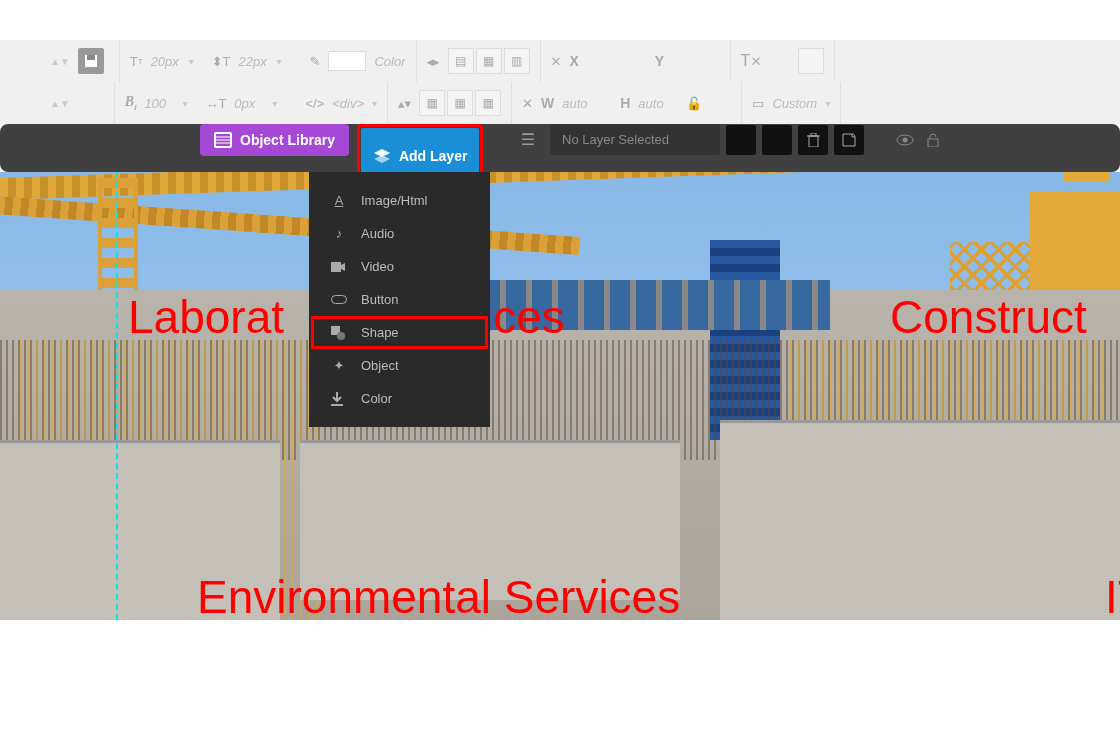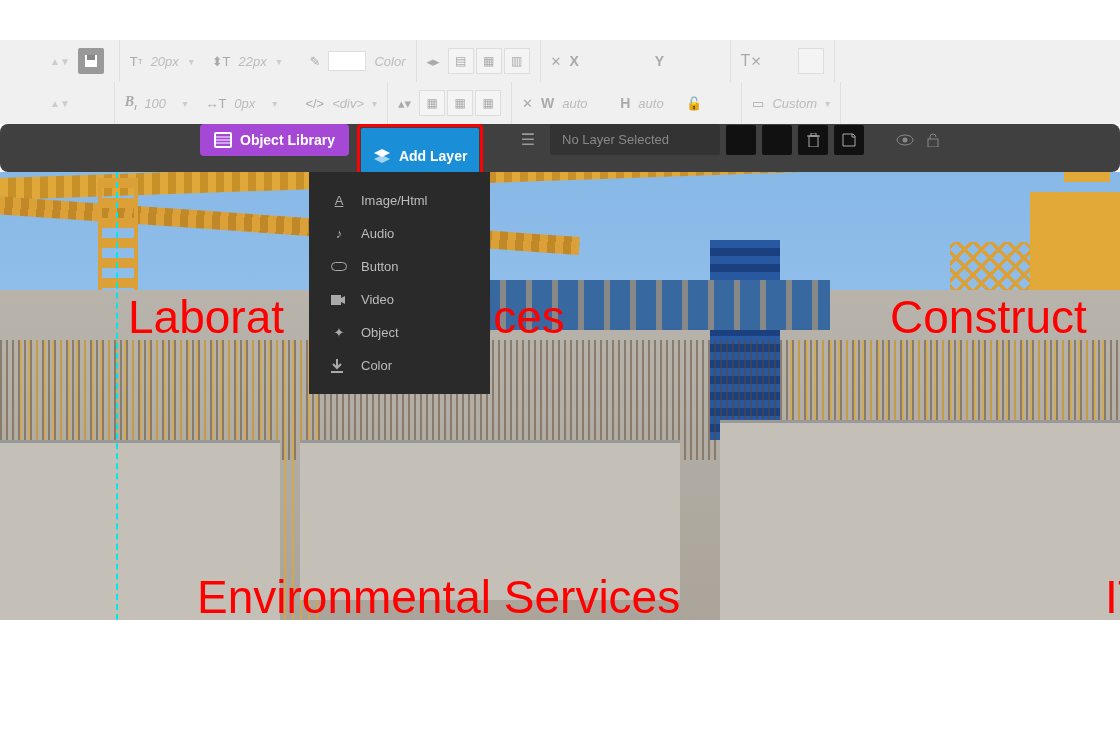--- a/index.html
+++ b/index.html
@@ -245,36 +245,45 @@
   <div class="dd-item">
       <span class="ico" style="text-decoration:underline">A</span>
       <span>Image/Html</span>
     </div>
   <div class="dd-item">
       <span class="ico">♪</span>
       <span>Audio</span>
     </div>
   <div class="dd-item">
       <span class="ico">
-        <svg width="16" height="9" viewBox="0 0 16 9">
-          <rect x="0.5" y="0.5" width="15" height="8" rx="4" fill="none" stroke="#aaa"></rect>
-        </svg>
-      </span>
-      <span>Button</span>
-    </div>
-  <div class="dd-item">
-      <span class="ico">
         <svg width="14" height="10" viewBox="0 0 14 10">
           <rect width="10" height="10" fill="#aaa"></rect>
           <polygon points="10,3 14,1 14,9 10,7" fill="#aaa"></polygon>
         </svg>
       </span>
       <span>Video</span>
     </div>
   <div class="dd-item">
+      <span class="ico">
+        <svg width="16" height="9" viewBox="0 0 16 9">
+          <rect x="0.5" y="0.5" width="15" height="8" rx="4" fill="none" stroke="#aaa"></rect>
+        </svg>
+      </span>
+      <span>Button</span>
+    </div>
+  <div class="dd-item dd-highlight">
+      <span class="ico">
+        <svg width="14" height="14" viewBox="0 0 14 14">
+          <rect x="0" y="0" width="9" height="9" fill="#aaa"></rect>
+          <circle cx="10" cy="10" r="4" fill="#777"></circle>
+        </svg>
+      </span>
+      <span>Shape</span>
+    </div>
+  <div class="dd-item">
       <span class="ico">✦</span>
       <span>Object</span>
     </div>
   <div class="dd-item">
       <span class="ico">
         <svg width="12" height="14" viewBox="0 0 12 14">
           <path d="M6 0 v8 M2 5 l4 4 l4 -4 M0 13 h12" stroke="#aaa" fill="none" stroke-width="2"></path>
         </svg>
       </span>
       <span>Color</span>

